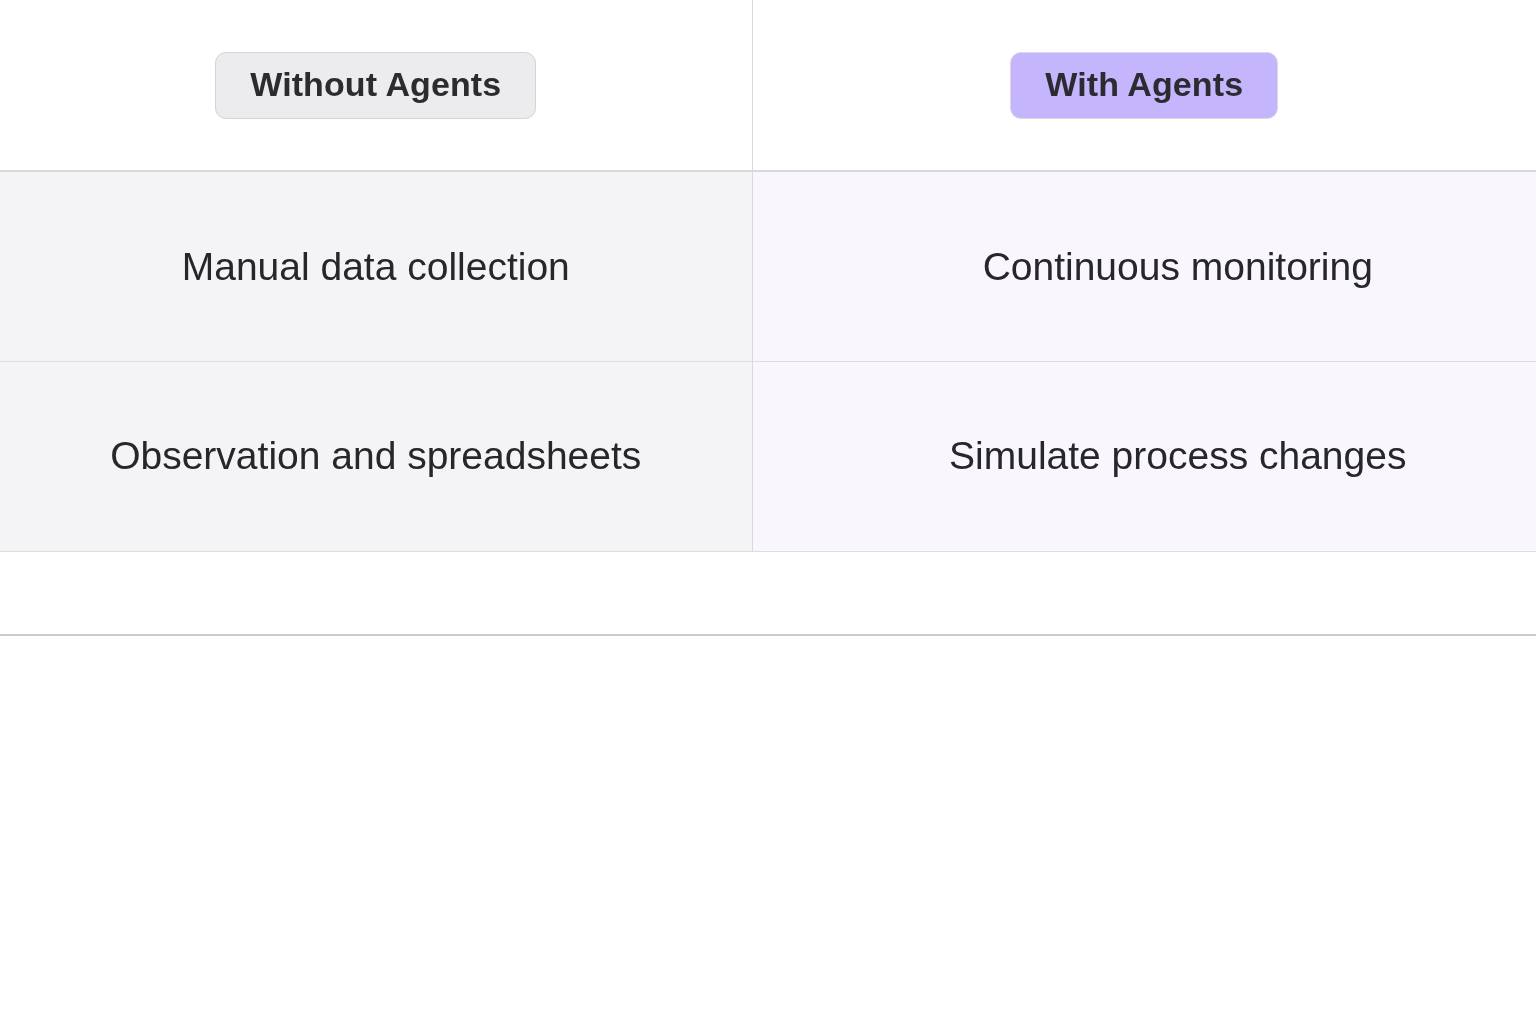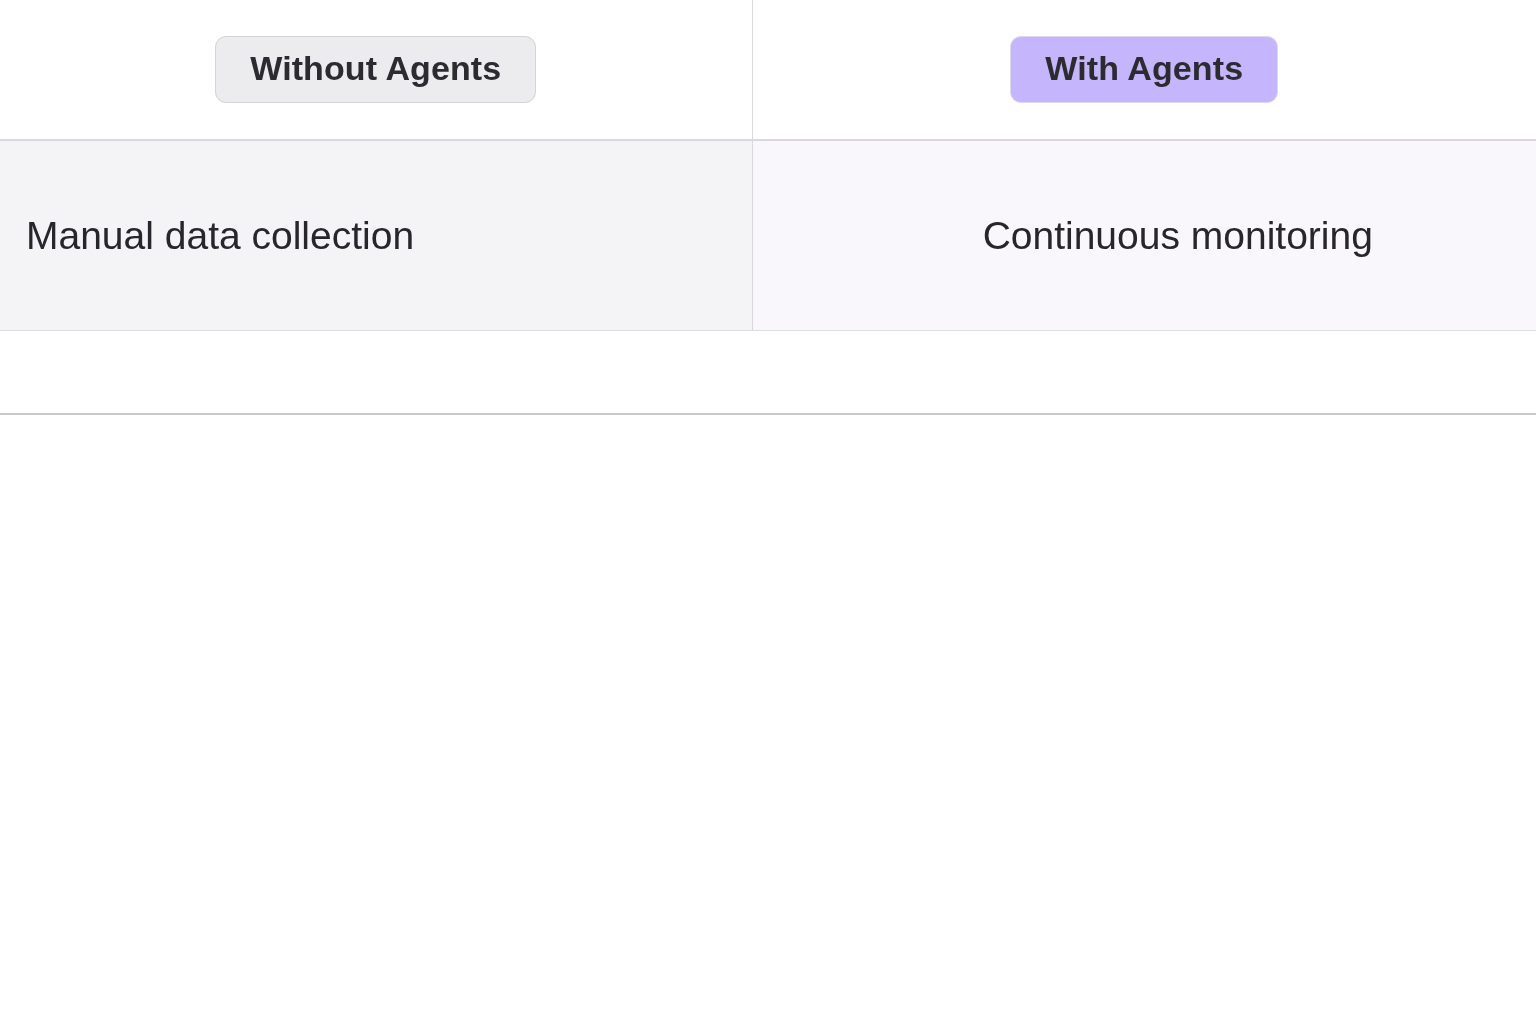--- a/index.html
+++ b/index.html
@@ -18,21 +18,21 @@
   .comparison-table {
     width: 1536px;
     border-collapse: collapse;
     table-layout: fixed;
   }
 
   .comparison-table col.col-left  { width: 752px; }
   .comparison-table col.col-right { width: 784px; }
 
   
-  .head-row { height: 140px; background: #ffffff; }
+  .head-row { height: 171px; background: #ffffff; }
 
   .head-cell {
     background: #ffffff;
     text-align: center;
     vertical-align: middle;
     padding: 0;
     border-bottom: 2px solid #d8d8dd;
   }
   .head-cell.left  { border-right: 1.5px solid #d8d8dd; }
 
@@ -62,20 +62,21 @@
     vertical-align: middle;
     padding: 0 0;
     border-bottom: 1.5px solid #dddde1;
     font-size: 39px;
     line-height: 1.42;
     color: #26262b;
     font-weight: 400;
   }
   .cell.left {
     background: #f4f4f6;
+    text-align: center;
     border-right: 1.5px solid #d8d8dd;
     padding: 0 26px;
   }
   .cell.right {
     background: #f9f7fc;
     text-align: center;
     padding: 0 48px 0 115px;
   }
 
   .cell .cell-text { display: block; }
@@ -114,20 +115,28 @@
       <td class="cell left">
         <span class="cell-text">Manual data collection</span>
       </td>
       <td class="cell right">
         <span class="cell-text">Continuous monitoring</span>
       </td>
     </tr>
 
 
 
+    <tr class="data-row">
+      <td class="cell left">
+        <span class="cell-text">Observation and spreadsheets</span>
+      </td>
+      <td class="cell right">
+        <span class="cell-text">Simulate process changes</span>
+      </td>
+    </tr>
 
     <tr class="tail-row">
       <td class="tail-cell left">
         <span class="cell-text"></span>
       </td>
       <td class="tail-cell right">
         <span class="cell-text"></span>
       </td>
     </tr>
   </tbody>

